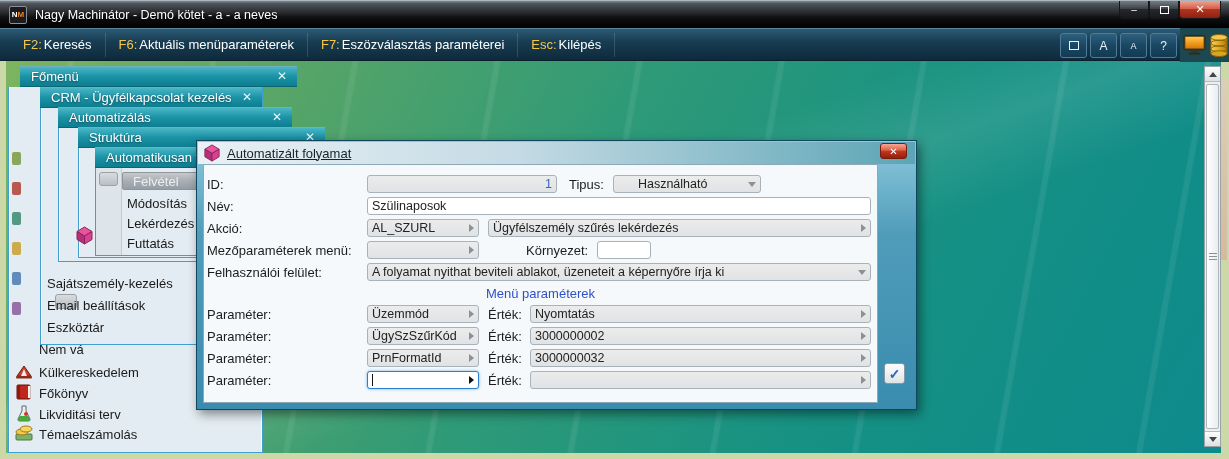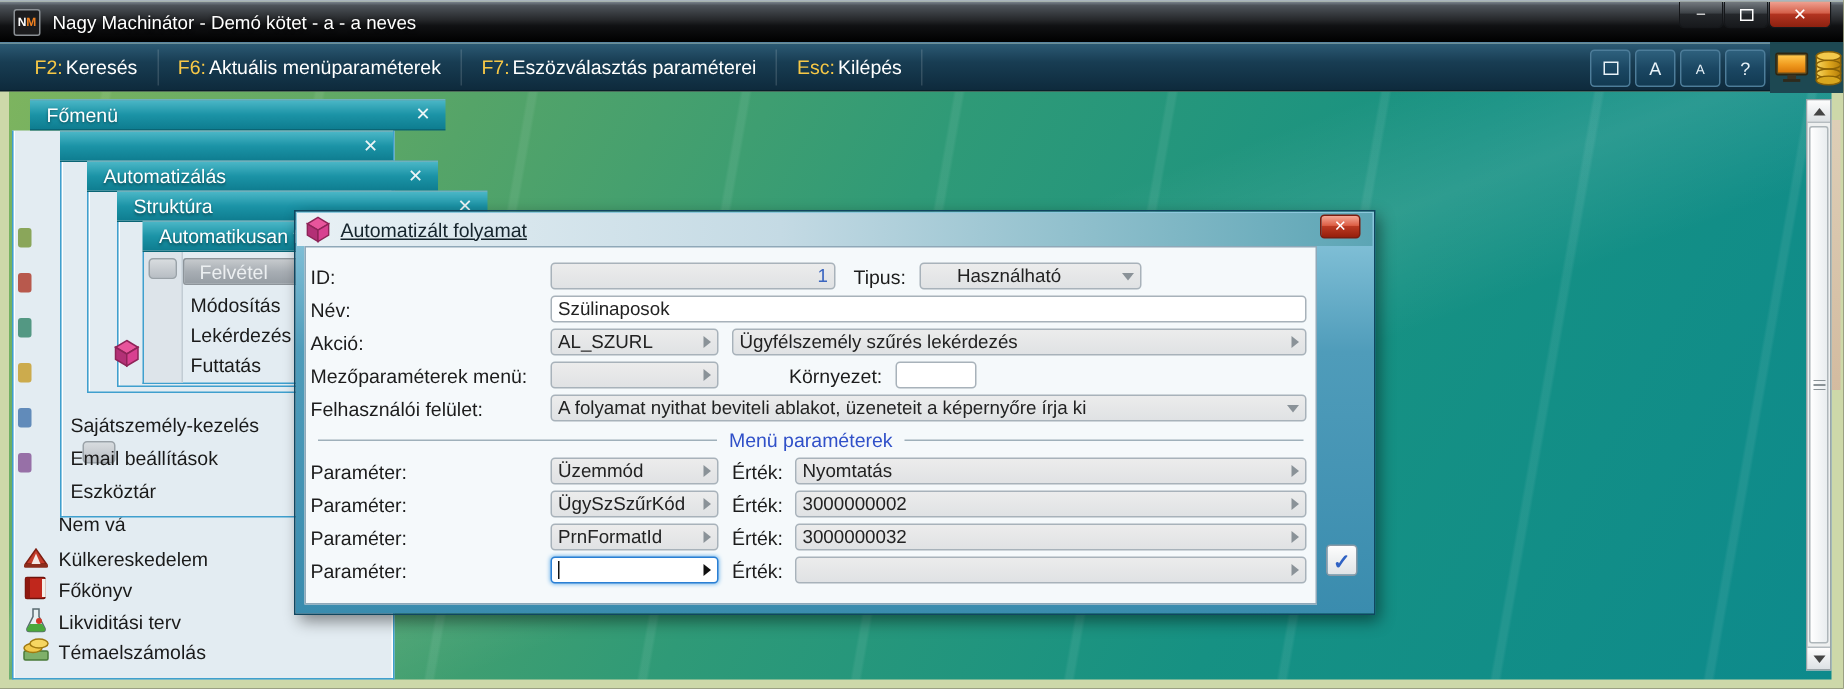--- a/index.html
+++ b/index.html
@@ -89,21 +89,21 @@
   .fld { height:18px; background:linear-gradient(180deg,#ececec,#e0e2e4); border:1px solid #a8b2ba; border-radius:3px;
     font-size:12.5px; color:#222; display:flex; align-items:center; padding:0 4px; position:relative; }
   .fld.white { background:#fff; }
   .fld .txt { flex:1; white-space:nowrap; overflow:hidden; }
   .fld.num { justify-content:flex-end; color:#3b66c0; }
   .arr-r { width:0; height:0; border-top:4px solid transparent; border-bottom:4px solid transparent; border-left:5px solid #8a9298; margin-left:5px; flex:none; }
   .arr-d { width:0; height:0; border-left:4px solid transparent; border-right:4px solid transparent; border-top:5px solid #8a9298; margin-left:5px; flex:none; }
   .fld.focus { background:#fff; border:1px solid #2a7fd4; box-shadow:0 0 3px #66b0e8; }
   .fld.focus .arr-r { border-left-color:#111; }
   .caret { width:1px; height:12px; background:#111; }
-  .sect { display:flex; align-items:center; height:16px; margin:2px 8px 2px 8px; }
+  .sect { display:flex; align-items:center; height:16px; margin:2px 8px 2px 8px;flex-direction:column; }
   .sect .line { flex:1; border-top:1px solid #9fb0ba; }
   .sect .st { color:#3050c8; font-size:13px; padding:0 8px; }
   .confirm-btn { position:absolute; right:11px; top:222px; width:21px; height:21px; border:1px solid #8899a6; border-radius:3px;
     background:linear-gradient(180deg,#fdfdfd,#dfe3e6); color:#2f62c4; font-size:14px; font-weight:bold;
     display:flex; align-items:center; justify-content:center; }
   .gap8 { width:9px; flex:none; } .gap12 { width:12px; flex:none; }
 </style>
 </head>
 <body>
 
@@ -253,20 +253,21 @@
     <span class="mw-x">✕</span>
   </div>
 
   <div class="mw-body" style="left:40px; top:108px; width:222px; height:237px; z-index:2;">
     <div class="blob" style="left:14px; top:186px; width:22px; height:15px;"></div>
     <div class="mitem" style="left:6px; top:168px;">Sajátszemély-kezelés</div>
     <div class="mitem" style="left:6px; top:190px;">Email beállítások</div>
     <div class="mitem" style="left:6px; top:212px;">Eszköztár</div>
   </div>
   <div class="mw-title" style="left:40px; top:87px; width:222px; z-index:2;">
+    <span class="t">CRM - Ügyfélkapcsolat kezelés</span>
     <span class="mw-x">✕</span>
   </div>
 
   <div class="mw-body" style="left:58px; top:128px; width:234px; height:134px; z-index:3;"></div>
   <div class="mw-title" style="left:58px; top:107px; width:234px; z-index:3;">
     <span class="t">Automatizálás</span>
     <span class="mw-x">✕</span>
   </div>
 
   <div class="mw-body" style="left:78px; top:148px; width:247px; height:110px; z-index:4;">

